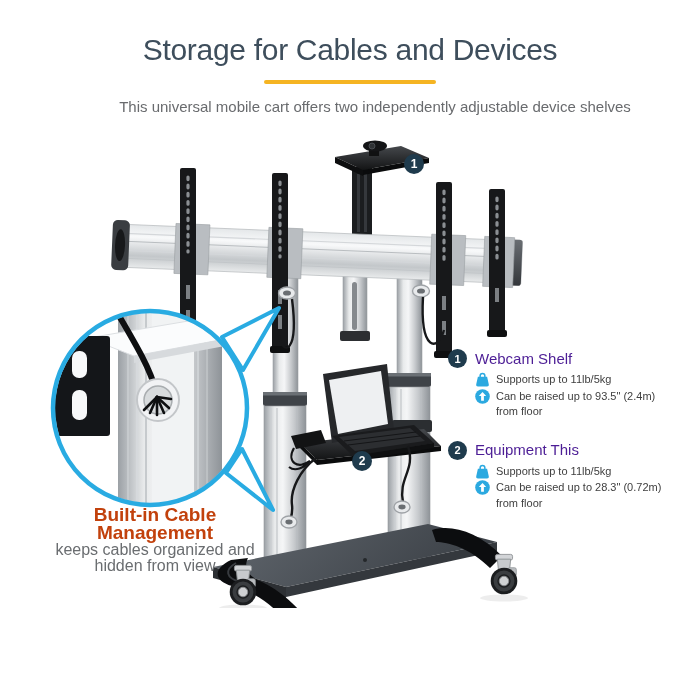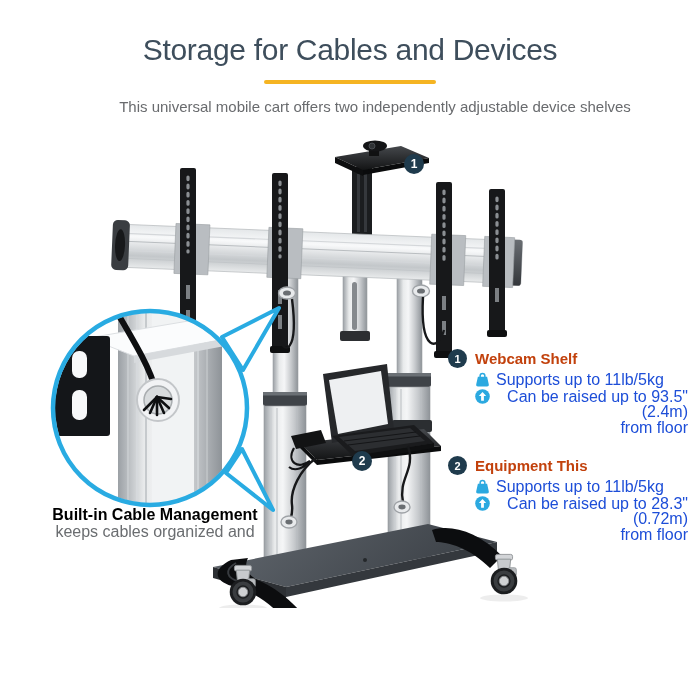--- a/index.html
+++ b/index.html
@@ -27,28 +27,28 @@
     width:19px;height:19px;border-radius:50%;background:#1f3b4d;color:#fff;
     font-size:11px;font-weight:bold;display:flex;align-items:center;justify-content:center;
     flex:0 0 19px;
   }
   .product-badge{position:absolute;width:20px;height:20px;border-radius:50%;background:#1f3b4d;
     color:#fff;font-size:12px;font-weight:bold;display:flex;align-items:center;justify-content:center;}
   
   .callout-list{top:349px;left:448px;width:240px;}
   .callout-item{margin-bottom:21px;}
   .callout-head{display:flex;align-items:center;gap:8px;margin-bottom:4px;}
-  .callout-title{font-size:15px;font-weight:bold;color:#c2410c;line-height:18px;}
+  .callout-title{font-size:15px;font-weight:normal;color:#4c1d95;line-height:18px;}
   .callout-lines{margin-left:27px;}
   .callout-line{display:flex;align-items:flex-start;gap:6px;margin-bottom:1px;}
   .callout-line .ic{flex:0 0 15px;margin-top:0px;}
-  .callout-line .txt{font-size:16px;color:#1d4ed8;line-height:15.5px;text-align:right;}
+  .callout-line .txt{font-size:11px;color:#404040;line-height:15.5px;}
   
   .cable-feature{top:506px;left:40px;width:230px;text-align:center;}
-  .feature-title{font-size:16px;font-weight:bold;color:#000000;line-height:18px;}
+  .feature-title{font-size:19px;font-weight:bold;color:#c2410c;line-height:18px;}
   .feature-sub{font-size:16px;color:#6a6d70;line-height:16px;}
 </style>
 </head>
 <body>
 
 <div id="stage">
 
   <div class="abs title">Storage for Cables and Devices</div>
   <div class="abs underline"></div>
   <div class="abs subtitle">This universal mobile cart offers two independently adjustable device shelves</div>
@@ -327,15 +327,16 @@
           <span class="txt"><span>Can be raised up to 28.3" (0.72m)</span><br><span>from floor</span></span>
         </div>
       </div>
     </div>
 
   </section>
 
   <section class="abs cable-feature">
     <div class="feature-title">Built-in Cable Management</div>
     <div class="feature-sub">keeps cables organized and</div>
+    <div class="feature-sub">hidden from view</div>
   </section>
 
 </div>
 
 </body></html>

